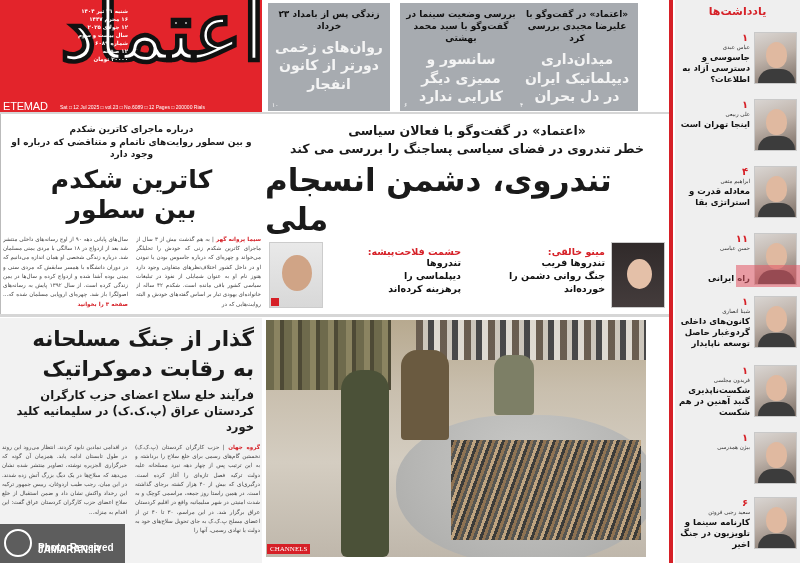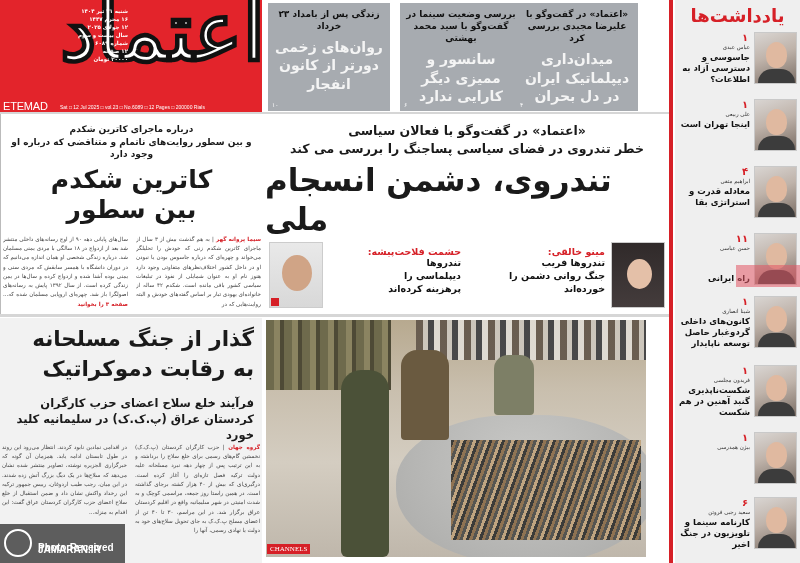--- a/index.html
+++ b/index.html
@@ -40,21 +40,21 @@
   #teaser-1 { left: 268px; width: 122px; }
   #teaser-2 { left: 400px; width: 122px; }
   #teaser-3 { left: 516px; width: 122px; }
 
   
   #red-divider { position: absolute; left: 669px; top: 0; width: 4px; height: 563px; background: #d62027; }
 
   
   #notes { position: absolute; left: 675px; top: 0; width: 125px; height: 563px; background: #efefef; }
   #notes-title {
-    font-size: 18px; font-weight: bold; color: #d62027; text-align: center; padding-top: 5px; height: 26px;
+    font-size: 11px; font-weight: bold; color: #d62027; text-align: center; padding-top: 5px; height: 26px;
   }
   .note {
     position: absolute; left: 0; width: 125px; height: 56px;
   }
   .note .photo {
     position: absolute; right: 3px; top: 0; width: 43px; height: 52px;
     background: linear-gradient(160deg, #d9d5d2 0%, #bfb3aa 45%, #7c6f66 100%);
     border: 1px solid #c9c9c9;
   }
   .note .photo .face {
@@ -98,21 +98,21 @@
   .body-col .byline { color: #d62027; font-weight: bold; }
 
   
   .hsep { position: absolute; height: 3px; background: #d6d6d6; }
   #sep-1 { left: 0; top: 112px; width: 669px; height: 2px; }
   #sep-2 { left: 0; top: 314px; width: 669px; }
 
   
   #story-left-bottom { position: absolute; left: 0; top: 318px; width: 262px; height: 245px; background: #f2f2f2; }
   #slb-headline { text-align: right; font-size: 21.5px; font-weight: bold; padding: 6px 8px 0 6px; line-height: 1.38; }
-  #slb-kicker { text-align: right; font-size: 11.5px; font-weight: bold; padding: 5px 8px 0 7px; line-height: 1.38; margin-top: 8px; }
+  #slb-kicker { text-align: right; font-size: 11.5px; font-weight: bold; padding: 5px 8px 0 7px; line-height: 1.38; }
   #slb-body { position: absolute; top: 125px; left: 2px; width: 258px; height: 118px; display: flex; gap: 8px; }
 
   
   #main-photo { position: absolute; left: 266px; top: 320px; width: 380px; height: 237px; overflow: hidden;
     background: linear-gradient(180deg, #b7a98f 0%, #c9bfae 30%, #d4cdc1 60%, #bfb7ab 100%); }
   #main-photo .crowd { position: absolute; left: 150px; top: 0; width: 230px; height: 40px;
     background: repeating-linear-gradient(90deg, #5b4f44 0 7px, #cfcac2 7px 12px, #34363b 12px 18px, #e4e1db 18px 24px); opacity: .85; }
   #main-photo .soldiers { position: absolute; left: 0; top: 0; width: 125px; height: 70px;
     background: repeating-linear-gradient(90deg, #6e6a4c 0 8px, #8b8461 8px 14px, #4e4a36 14px 18px); }
   #main-photo .bowl { position: absolute; left: 130px; top: 95px; width: 260px; height: 150px;

